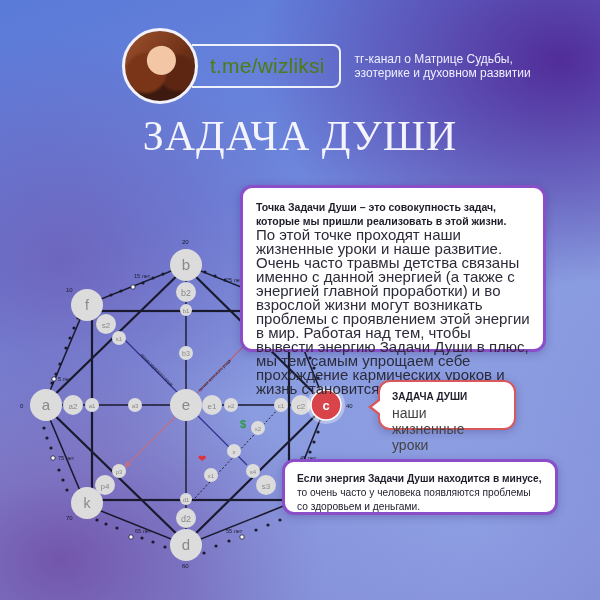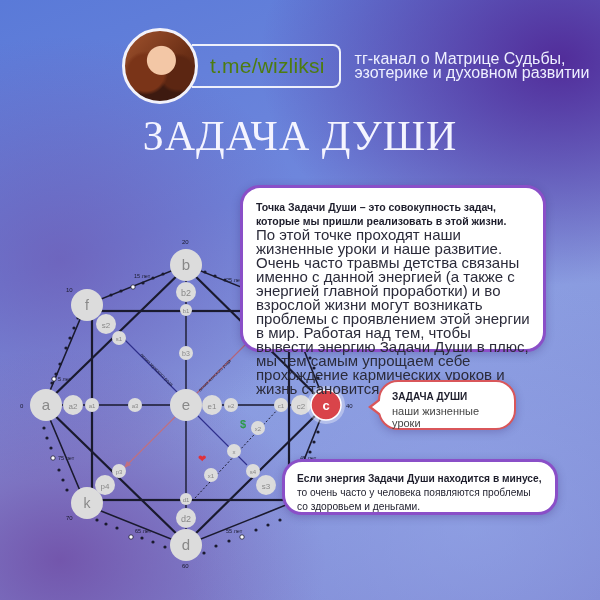--- a/index.html
+++ b/index.html
@@ -30,30 +30,30 @@
     position: relative; z-index: 2; flex-shrink: 0;
   }
   .link-pill {
     margin-left: -6px; height: 44px; padding: 0 14px 0 18px;
     border: 2px solid #eef0fb; border-left: none;
     border-radius: 0 8px 8px 0;
     display: flex; align-items: center;
     color: #4d7c0f; font-size: 21px; letter-spacing: 0.2px;
   }
   .tagline {
-    margin-left: 14px; color: #eef0ff; font-size: 16px; line-height: 14px;
+    margin-left: 14px; color: #eef0ff; font-size: 12px; line-height: 14px;
   }
   .title {
     position: absolute; left: 0; right: 0; top: 112px; text-align: center;
     font-family: "Liberation Serif", "DejaVu Serif", serif;
     color: #f4f4ff; font-size: 42px; letter-spacing: 1px; font-weight: normal;
   }
   .diagram { position: absolute; left: 0; top: 0; width: 600px; height: 600px; }
   .card {
-    position: absolute; background: #ffffff; border-radius: 20px;
+    position: absolute; background: #ffffff; border-radius: 12px;
     box-shadow: 0 2px 8px rgba(40,20,90,0.25);
     color: #1d1d2b;
   }
   .card-main {
     left: 240px; top: 185px; width: 306px; height: 167px;
     border: 3px solid #8a4fc8; padding: 12px 13px;
   }
   .card-main .lead { font-size: 10.5px; font-weight: bold; line-height: 14px; }
   .card-main .body { font-size: 15px; line-height: 14px; color: #2b2b3a; }
   .card-soul {
@@ -64,21 +64,21 @@
     content: ""; position: absolute; left: -12px; top: 16px;
     border-top: 9px solid transparent; border-bottom: 9px solid transparent;
     border-right: 12px solid #d9565a;
   }
   .card-soul::after {
     content: ""; position: absolute; left: -8px; top: 18px;
     border-top: 7px solid transparent; border-bottom: 7px solid transparent;
     border-right: 9px solid #ffffff;
   }
   .card-soul .h { font-size: 10px; font-weight: bold; }
-  .card-soul .s { font-size: 11px; color: #444; margin-top: 3px; }
+  .card-soul .s { font-size: 14px; color: #444; margin-top: 3px; }
   .card-minus {
     left: 282px; top: 459px; width: 276px; height: 56px;
     border: 3px solid #8a4fc8; padding: 10px 12px;
     font-size: 10.2px; line-height: 14px;
   }
   .card-minus b { font-weight: bold; }
   svg text { font-family: "Liberation Sans", "DejaVu Sans", sans-serif; }
 </style>
 </head>
 <body>

